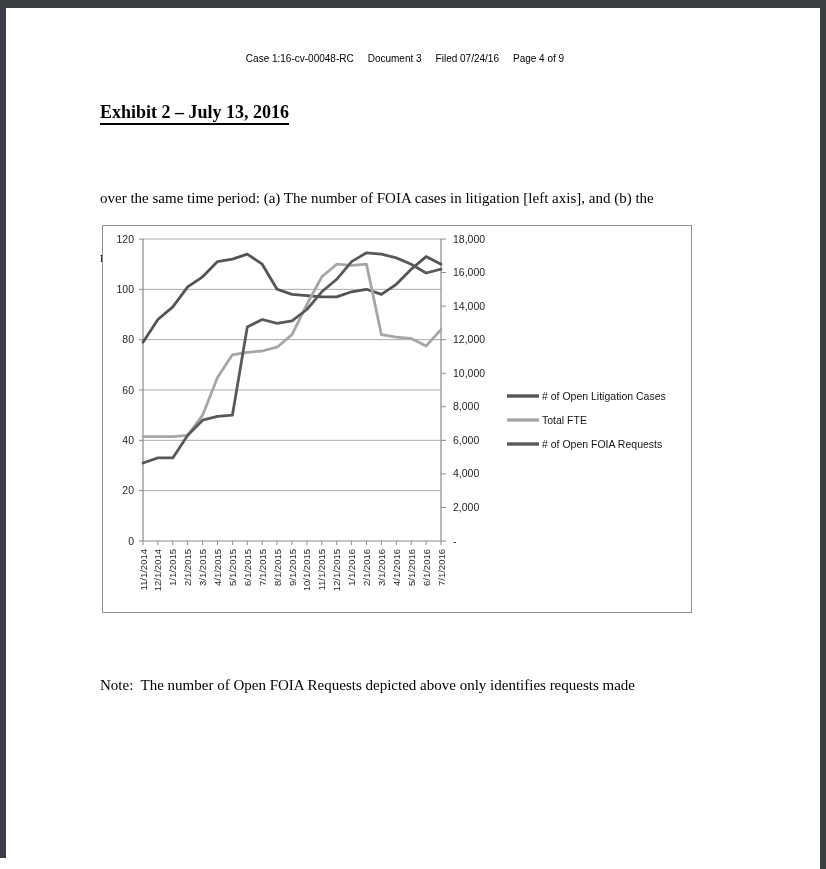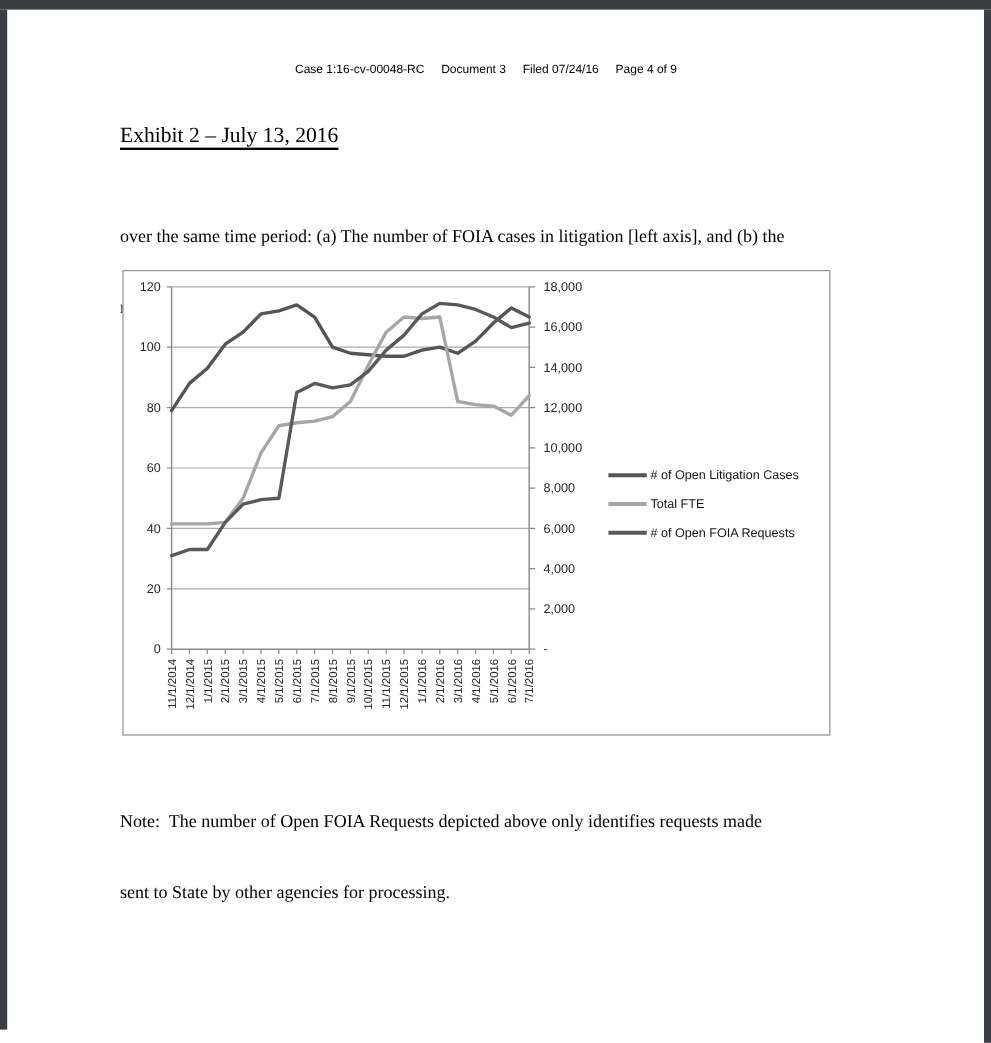--- a/index.html
+++ b/index.html
@@ -12,21 +12,21 @@
   .frame-left{left:0;top:8px;width:6px;height:850px;}
   .frame-right{right:0;top:8px;width:6px;height:861px;}
 
   .case-header{
     position:absolute;left:6px;right:22px;top:25px;
     display:flex;justify-content:center;gap:14px;
     font-family:"Liberation Sans", sans-serif;font-size:10px;color:#000;margin-top:28px;
   }
   .exhibit-title{
     position:absolute;left:100px;top:102px;
-    font-size:18px;font-weight:normal;
+    font-size:18px;font-weight:bold;
   }
   .exhibit-title span{border-bottom:2px solid #000;padding-bottom:1px;}
   .body-text{
     position:absolute;left:100px;width:640px;
     font-size:15px;line-height:19.5px;white-space:pre-wrap;
   }
   .description{top:150px;}
   .note{top:637px;font-family:Liberation Serif, serif;}
 
   .chart-figure{
@@ -161,14 +161,13 @@
       <text x="439" y="173.5" text-anchor="start" class="legend-text"># of Open Litigation Cases</text>
       <line x1="404" y1="194" x2="436" y2="194" stroke="#a6a6a6" stroke-width="3.4"></line>
       <text x="439" y="197.5" text-anchor="start" class="legend-text">Total FTE</text>
       <line x1="404" y1="218" x2="436" y2="218" stroke="#595959" stroke-width="3.4"></line>
       <text x="439" y="221.5" text-anchor="start" class="legend-text"># of Open FOIA Requests</text>
     </svg>
 </div>
 
 <div class="body-text note">
   <div>Note:  The number of Open FOIA Requests depicted above only identifies requests made</div>
-  <div>sent to State by other agencies for processing.</div>
 </div>
 
 </body></html>

